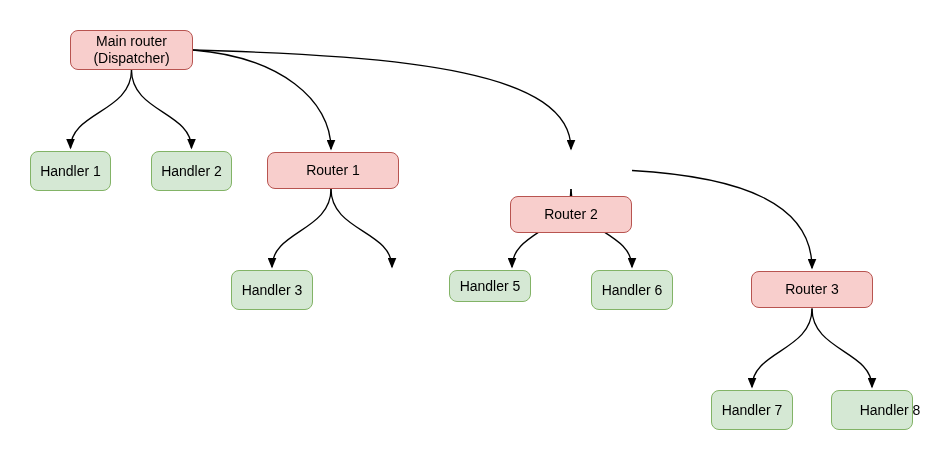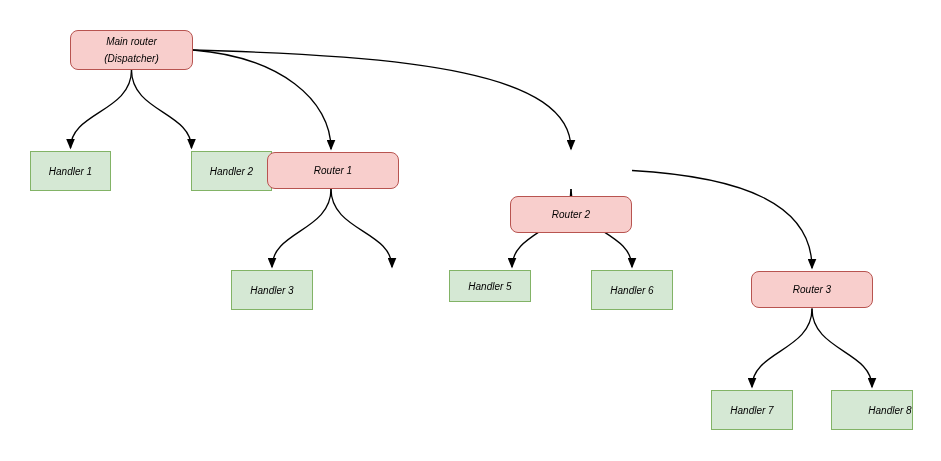--- a/index.html
+++ b/index.html
@@ -28,37 +28,36 @@
     stroke: #000000;
     stroke-width: 1.3;
   }
   .node {
     position: absolute;
     box-sizing: border-box;
     display: flex;
     flex-direction: column;
     align-items: center;
     justify-content: center;
-    font-size: 10px;
+    font-size: 14px;
     line-height: 17px;
     color: #000000;
     text-align: center;
     z-index: 2;
     white-space: nowrap;
-    font-style: italic;
   }
   .node.router {
     background: #f8cecc;
     border: 1.3px solid #b85450;
     border-radius: 8px;
   }
   .node.handler {
     background: #d5e8d4;
     border: 1.3px solid #82b366;
-    border-radius: 0;
+    border-radius: 8px;
   }
 </style>
 </head>
 <body>
 
 <div class="canvas">
 
   <svg class="edges-layer" width="941" height="461" viewBox="0 0 941 461" xmlns="http://www.w3.org/2000/svg">
     <defs>
       <marker id="arrow" markerUnits="userSpaceOnUse" markerWidth="11" markerHeight="9" refX="9.5" refY="4.5" orient="auto">
@@ -80,21 +79,21 @@
 
   <div class="node router" style="left:70px; top:30px; width:123px; height:40px;">
     <span>Main router</span>
     <span>(Dispatcher)</span>
   </div>
 
   <div class="node handler" style="left:30px; top:151px; width:81px; height:40px;">
     <span>Handler 1</span>
   </div>
 
-  <div class="node handler" style="left:151px; top:151px; width:81px; height:40px;margin-left:40px;">
+  <div class="node handler" style="left:151px; top:151px; width:81px; height:40px;">
     <span>Handler 2</span>
   </div>
 
   <div class="node router" style="left:258px; top:152px; width:132px; height:37px;margin-left:9px;">
     <span>Router 1</span>
   </div>
 
   <div class="node router" style="left:510px; top:152px; width:122px; height:37px;margin-top:44px;">
     <span>Router 2</span>
   </div>

